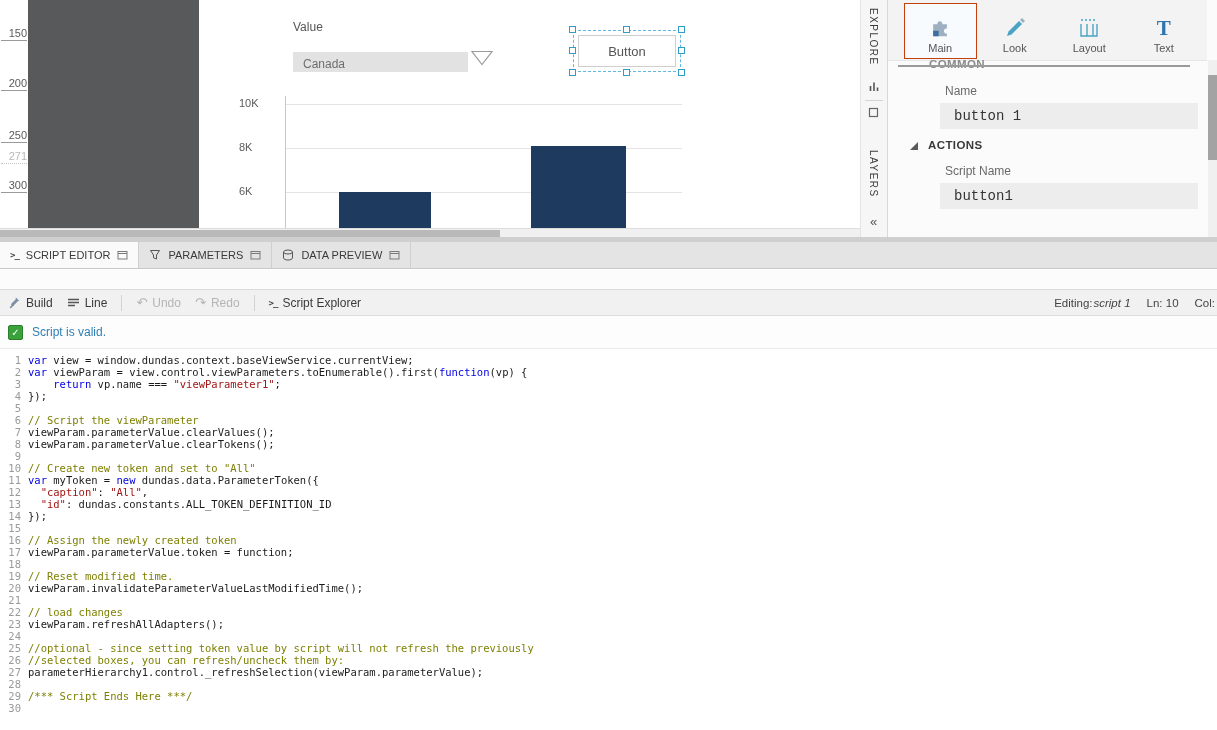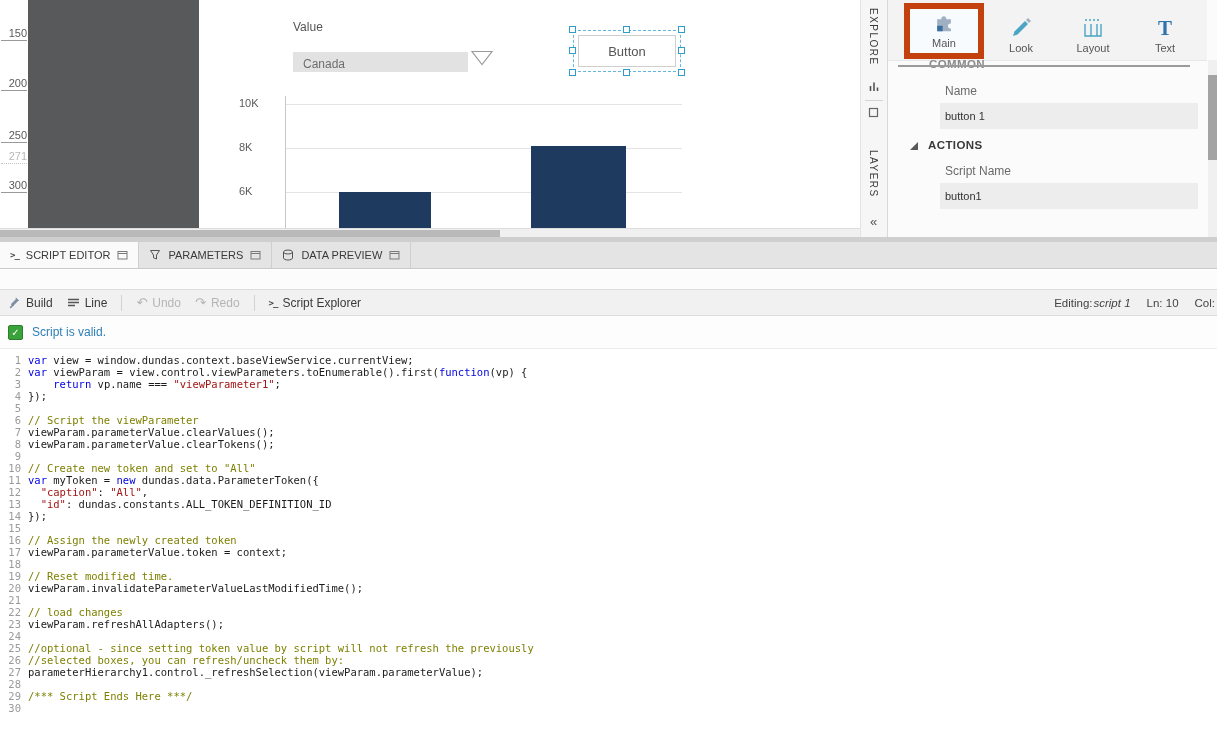--- a/index.html
+++ b/index.html
@@ -45,31 +45,31 @@
   .si-bars{top:80px}
   .strip-div{position:absolute;left:4px;right:4px;top:100px;height:1px;background:#d5d5d5}
   .si-square{top:107px}
   .collapse{position:absolute;left:9px;top:214px;font-size:13px;color:#555;cursor:pointer}
 
   
   #props{position:absolute;left:888px;top:0;width:329px;height:237px;background:#fbfbfb}
   .ptabs-bg{position:absolute;left:0;top:0;right:10px;height:61px;background:#f3f3f3;border-bottom:1px solid #e7e7e7}
   .ptabs{position:absolute;left:16px;top:3px;width:296px;height:56px;display:flex;gap:2px}
   .ptab{flex:1;display:flex;flex-direction:column;align-items:center;justify-content:flex-end;padding-bottom:4px;gap:3px;cursor:pointer;border:1px solid transparent}
-  .ptab.selected{background:#f8fbfd;border:6px solid #c2410c}
+  .ptab.selected{background:#f8fbfd;border:1px solid #c2410c}
   .ptab-label{font-size:11px;color:#555}
   .ticon{height:24px;display:flex;align-items:flex-end}
   .text-T{font-family:"Liberation Serif","DejaVu Serif",serif;font-weight:bold;font-size:21px;color:#2e74ad;line-height:22px}
   .common-wrap{position:absolute;left:10px;top:57px;width:292px;height:18px;overflow:hidden}
   .common-line{position:absolute;left:0;right:0;top:8px;height:2px;background:#9a9a9a}
   .common-title{position:absolute;left:31px;top:1px;font-size:11.5px;font-weight:bold;color:#8a8a8a;letter-spacing:.4px}
   .field-label{position:absolute;left:57px;font-size:12px;color:#6a6a6a}
   .fl-name{top:84px}
   .fl-sname{top:164px}
-  .pinput{position:absolute;left:52px;width:258px;height:26px;background:#ededed;border:none;outline:none;font-size:11px;color:#333;padding-left:5px;font-family:Liberation Sans, sans-serif}
+  .pinput{position:absolute;left:52px;width:258px;height:26px;background:#ededed;border:none;outline:none;font-size:14px;color:#333;padding-left:14px;font-family:Liberation Mono, monospace}
   .in-name{top:103px}
   .in-sname{top:183px}
   .actions-header{position:absolute;left:22px;top:139px;display:flex;align-items:center;gap:10px;cursor:pointer}
   .tri{width:0;height:0;border-left:8px solid transparent;border-bottom:8px solid #5a5a5a;margin-top:2px}
   .sec-title{font-size:11.5px;font-weight:bold;color:#3a3a3a;letter-spacing:.4px}
   .pscroll{position:absolute;right:0;top:60px;width:9px;height:177px;background:#f0f0f0}
   .pthumb{position:absolute;left:0;top:15px;width:9px;height:85px;background:#a3a3a3}
 
   
   .hband{position:absolute;left:0;top:237px;width:1217px;height:5px;background:#cfcfcf}
@@ -366,21 +366,21 @@
         <div class="crow">
           <span class="ln">15</span>
           <span class="codeline"></span>
         </div>
         <div class="crow">
           <span class="ln">16</span>
           <span class="codeline"><span class="tk-c">// Assign the newly created token</span></span>
         </div>
         <div class="crow">
           <span class="ln">17</span>
-          <span class="codeline"><span class="tk-p">viewParam.parameterValue.token = context;</span></span>
+          <span class="codeline"><span class="tk-p">viewParam.parameterValue.token = function;</span></span>
         </div>
         <div class="crow">
           <span class="ln">18</span>
           <span class="codeline"></span>
         </div>
         <div class="crow">
           <span class="ln">19</span>
           <span class="codeline"><span class="tk-c">// Reset modified time.</span></span>
         </div>
         <div class="crow">

